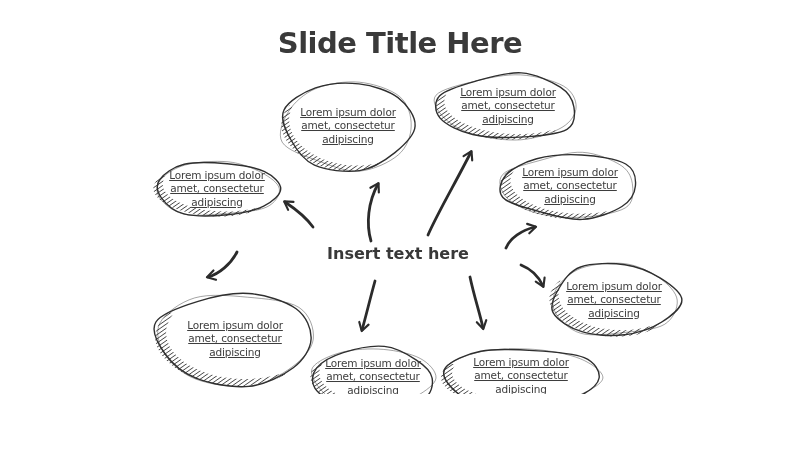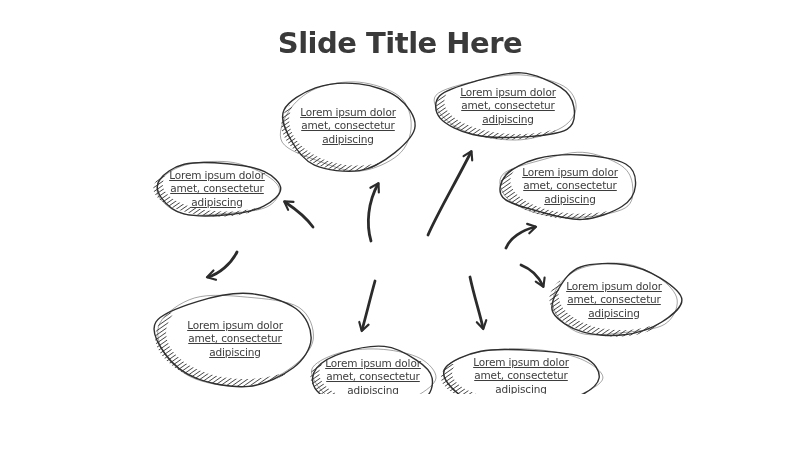--- a/index.html
+++ b/index.html
@@ -96,13 +96,14 @@
 
   <div class="blabel" style="left:348px; top:126px; width:118px">Lorem ipsum dolor amet, consectetur adipiscing</div>
   <div class="blabel" style="left:508px; top:106px; width:128px">Lorem ipsum dolor amet, consectetur adipiscing</div>
   <div class="blabel" style="left:217px; top:189px; width:118px">Lorem ipsum dolor amet, consectetur adipiscing</div>
   <div class="blabel" style="left:570px; top:186px; width:122px">Lorem ipsum dolor amet, consectetur adipiscing</div>
   <div class="blabel" style="left:614px; top:300px; width:116px">Lorem ipsum dolor amet, consectetur adipiscing</div>
   <div class="blabel" style="left:235px; top:339px; width:128px">Lorem ipsum dolor amet, consectetur adipiscing</div>
   <div class="blabel" style="left:373px; top:377px; width:114px">Lorem ipsum dolor amet, consectetur adipiscing</div>
   <div class="blabel" style="left:521px; top:376px; width:128px">Lorem ipsum dolor amet, consectetur adipiscing</div>
 
+  <div class="center-label" style="left:398px; top:253px">Insert text here</div>
 </div>
 
 </body></html>

